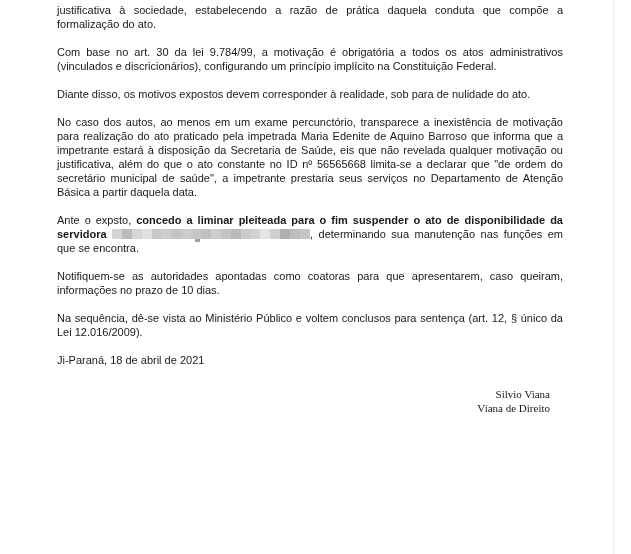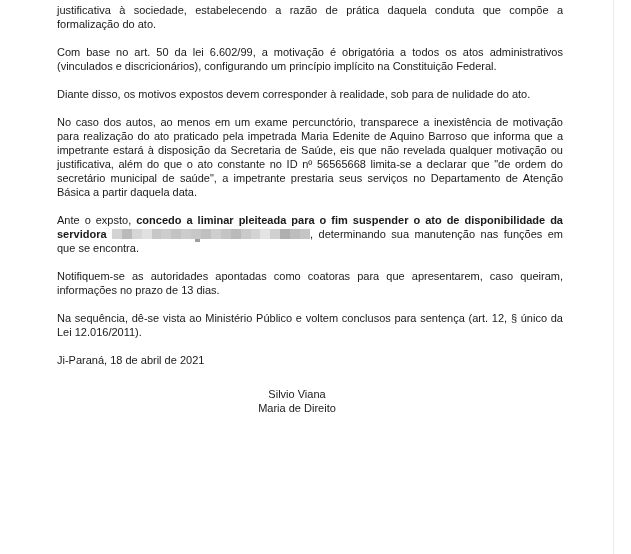--- a/index.html
+++ b/index.html
@@ -40,44 +40,45 @@
     content: "";
     position: absolute;
     left: 42%;
     bottom: -3px;
     width: 5px;
     height: 3px;
     background: #9f9f9f;
   }
   .sig {
     margin-top: 20px;
-    text-align: center;
+    text-align: right;
     transform: translateX(-13px);
     line-height: 14px;
+    font-family: Liberation Serif, serif;
   }
   .page-edge {
     position: absolute;
     top: 0;
     left: 613px;
     width: 1px;
     height: 554px;
   }
 </style>
 </head>
 <body>
 
 <div class="page">
   <div class="doc" style="color: rgb(26, 26, 26);">
     <p>justificativa à sociedade, estabelecendo a razão de prática daquela conduta que compõe a formalização do ato.</p>
-    <p>Com base no art. 50 da lei 6.602/99, a motivação é obrigatória a todos os atos administrativos (vinculados e discricionários), configurando um princípio implícito na Constituição Federal.</p>
+    <p>Com base no art. 30 da lei 9.784/99, a motivação é obrigatória a todos os atos administrativos (vinculados e discricionários), configurando um princípio implícito na Constituição Federal.</p>
     <p>Diante disso, os motivos expostos devem corresponder à realidade, sob para de nulidade do ato.</p>
     <p>No caso dos autos, ao menos em um exame percunctório, transparece a inexistência de motivação para realização do ato praticado pela impetrada Maria Edenite de Aquino Barroso que informa que a impetrante estará à disposição da Secretaria de Saúde, eis que não revelada qualquer motivação ou justificativa, além do que o ato constante no ID nº 56565668 limita-se a declarar que "de ordem do secretário municipal de saúde", a impetrante prestaria seus serviços no Departamento de Atenção Básica a partir daquela data.</p>
     <p><span>Ante o expsto, </span><strong>concedo a liminar pleiteada para o fim suspender o ato de disponibilidade da servidora</strong> <span class="redaction" style="width: 198px; height: 10px; background: linear-gradient(90deg, rgb(211, 211, 211) 0%, rgb(211, 211, 211) 5%, rgb(186, 186, 186) 5%, rgb(186, 186, 186) 10%, rgb(214, 214, 214) 10%, rgb(214, 214, 214) 15%, rgb(225, 225, 225) 15%, rgb(225, 225, 225) 20%, rgb(199, 199, 199) 20%, rgb(199, 199, 199) 25%, rgb(205, 205, 205) 25%, rgb(205, 205, 205) 30%, rgb(195, 195, 195) 30%, rgb(195, 195, 195) 35%, rgb(204, 204, 204) 35%, rgb(204, 204, 204) 40%, rgb(199, 199, 199) 40%, rgb(199, 199, 199) 45%, rgb(192, 192, 192) 45%, rgb(192, 192, 192) 50%, rgb(206, 206, 206) 50%, rgb(206, 206, 206) 55%, rgb(196, 196, 196) 55%, rgb(196, 196, 196) 60%, rgb(186, 186, 186) 60%, rgb(186, 186, 186) 65%, rgb(202, 202, 202) 65%, rgb(202, 202, 202) 70%, rgb(211, 211, 211) 70%, rgb(211, 211, 211) 75%, rgb(228, 228, 228) 75%, rgb(228, 228, 228) 80%, rgb(208, 208, 208) 80%, rgb(208, 208, 208) 85%, rgb(175, 175, 175) 85%, rgb(175, 175, 175) 90%, rgb(189, 189, 189) 90%, rgb(189, 189, 189) 95%, rgb(197, 197, 197) 95%, rgb(197, 197, 197) 100%);"></span><span>, determinando sua manutenção nas funções em que se encontra.</span></p>
-    <p>Notifiquem-se as autoridades apontadas como coatoras para que apresentarem, caso queiram, informações no prazo de 13 dias.</p>
-    <p>Na sequência, dê-se vista ao Ministério Público e voltem conclusos para sentença (art. 12, § único da Lei 12.016/2011).</p>
+    <p>Notifiquem-se as autoridades apontadas como coatoras para que apresentarem, caso queiram, informações no prazo de 10 dias.</p>
+    <p>Na sequência, dê-se vista ao Ministério Público e voltem conclusos para sentença (art. 12, § único da Lei 12.016/2009).</p>
     <p>Ji-Paraná, 18 de abril de 2021</p>
     <div class="sig">
       <div>Silvio Viana</div>
-      <div>Maria de Direito</div>
+      <div>Viana de Direito</div>
     </div>
   </div>
   <div class="page-edge" style="background: rgb(235, 235, 235);"></div>
 </div>
 
 </body></html>

